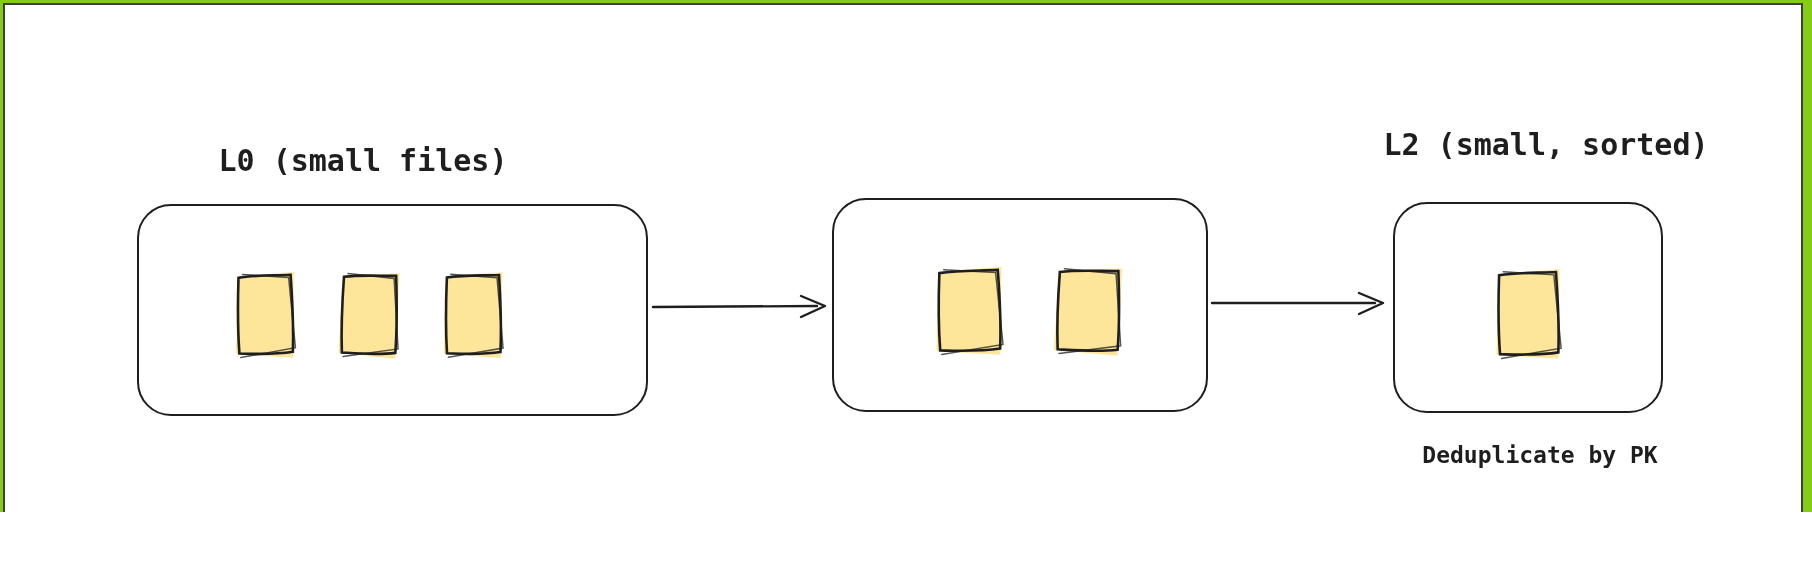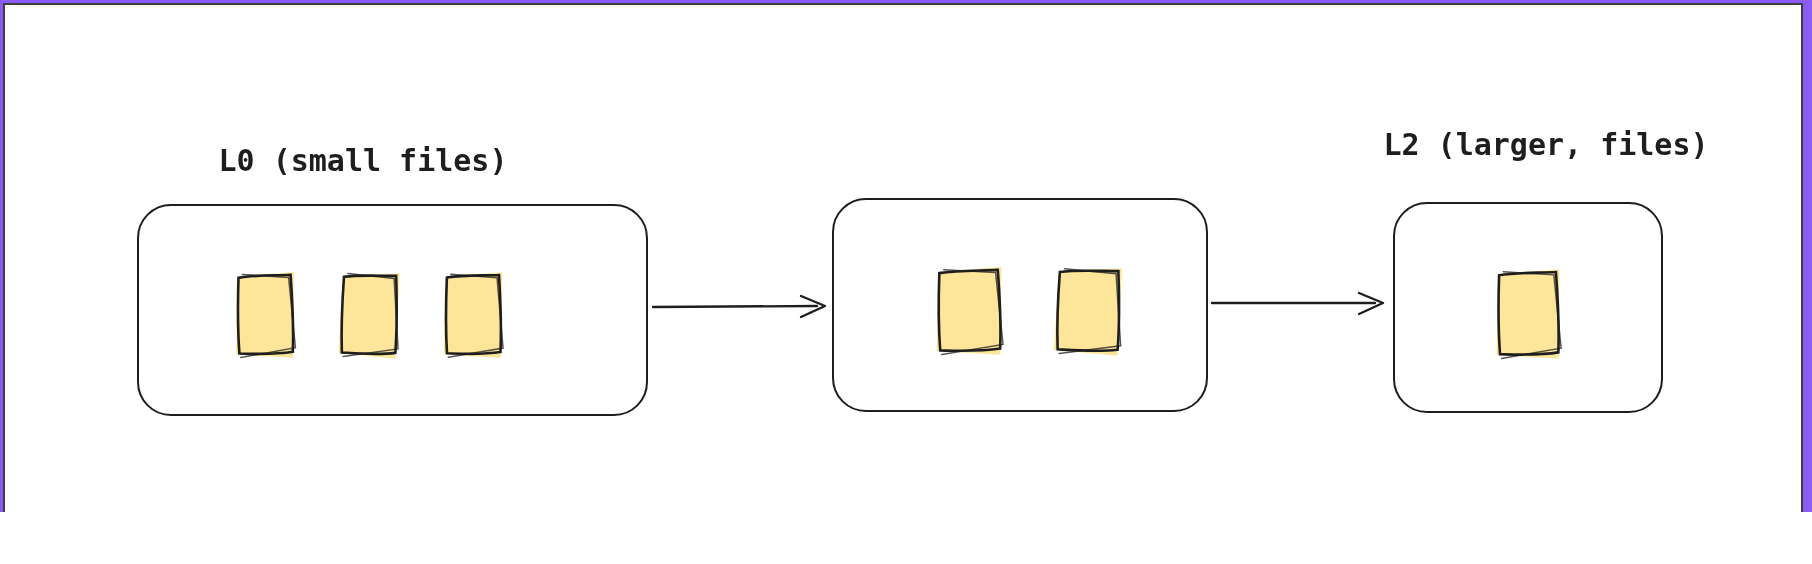--- a/index.html
+++ b/index.html
@@ -6,21 +6,21 @@
     --stroke:#1e1e1e;
     --file-fill:#fde59a;
     --frame-border:#3f3f3f;
     --canvas-bg:#ffffff;
   }
   html,body{margin:0;padding:0;background:#ffffff;}
   .stage{
     position:relative;
     width:1812px;height:512px;
     overflow:hidden;
-    background:#8b5cf6;
+    background:#84cc16;
     font-family:"DejaVu Sans Mono","Liberation Mono",monospace;
     color:var(--stroke);
   }
   .frame{
     position:absolute;left:3px;top:3px;
     width:1800px;height:549px;
     box-sizing:border-box;
     border:2px solid var(--frame-border);
     background:var(--canvas-bg);
   }
@@ -84,21 +84,21 @@
   .arrow-2{left:1210px;top:289px;}
 </style>
 </head>
 <body>
 
 <div class="stage">
   <div class="frame"></div>
   <div class="bottom-strip"></div>
 
   <div class="level-title title-l0">L0 (small files)</div>
-  <div class="level-title title-l2">L2 (larger, files)</div>
+  <div class="level-title title-l2">L2 (small, sorted)</div>
 
   <div class="level-box box-l0">
       <span class="file">
         <svg viewBox="0 0 100 140" preserveAspectRatio="none" aria-hidden="true">
           <polygon points="10,12 95,7 91,136 5,129" fill="var(--file-fill)"></polygon>
           <path d="M11 14 C 38 10, 68 12, 90 11 C 92 51, 93 92, 91 127 C 63 131, 33 129, 10 128 C 8 90, 9 52, 11 14 Z" fill="none" stroke="var(--stroke)" stroke-width="2.6" vector-effect="non-scaling-stroke" stroke-linecap="round"></path>
           <path d="M17 9 L87 15 L95 121 L12 134" fill="none" stroke="var(--stroke)" stroke-width="1.5" vector-effect="non-scaling-stroke" stroke-linecap="round" opacity="0.75"></path>
         </svg>
       </span>
       <span class="file">
@@ -144,13 +144,14 @@
 
   <svg class="arrow arrow-1" width="180" height="28" aria-hidden="true">
     <path d="M2 14 L166 13"></path>
     <path d="M150 3 L174 13 L150 24"></path>
   </svg>
   <svg class="arrow arrow-2" width="180" height="28" aria-hidden="true">
     <path d="M2 14 L165 14"></path>
     <path d="M149 4 L173 14 L149 25"></path>
   </svg>
 
+  <div class="caption">Deduplicate by PK</div>
 </div>
 
 </body></html>

